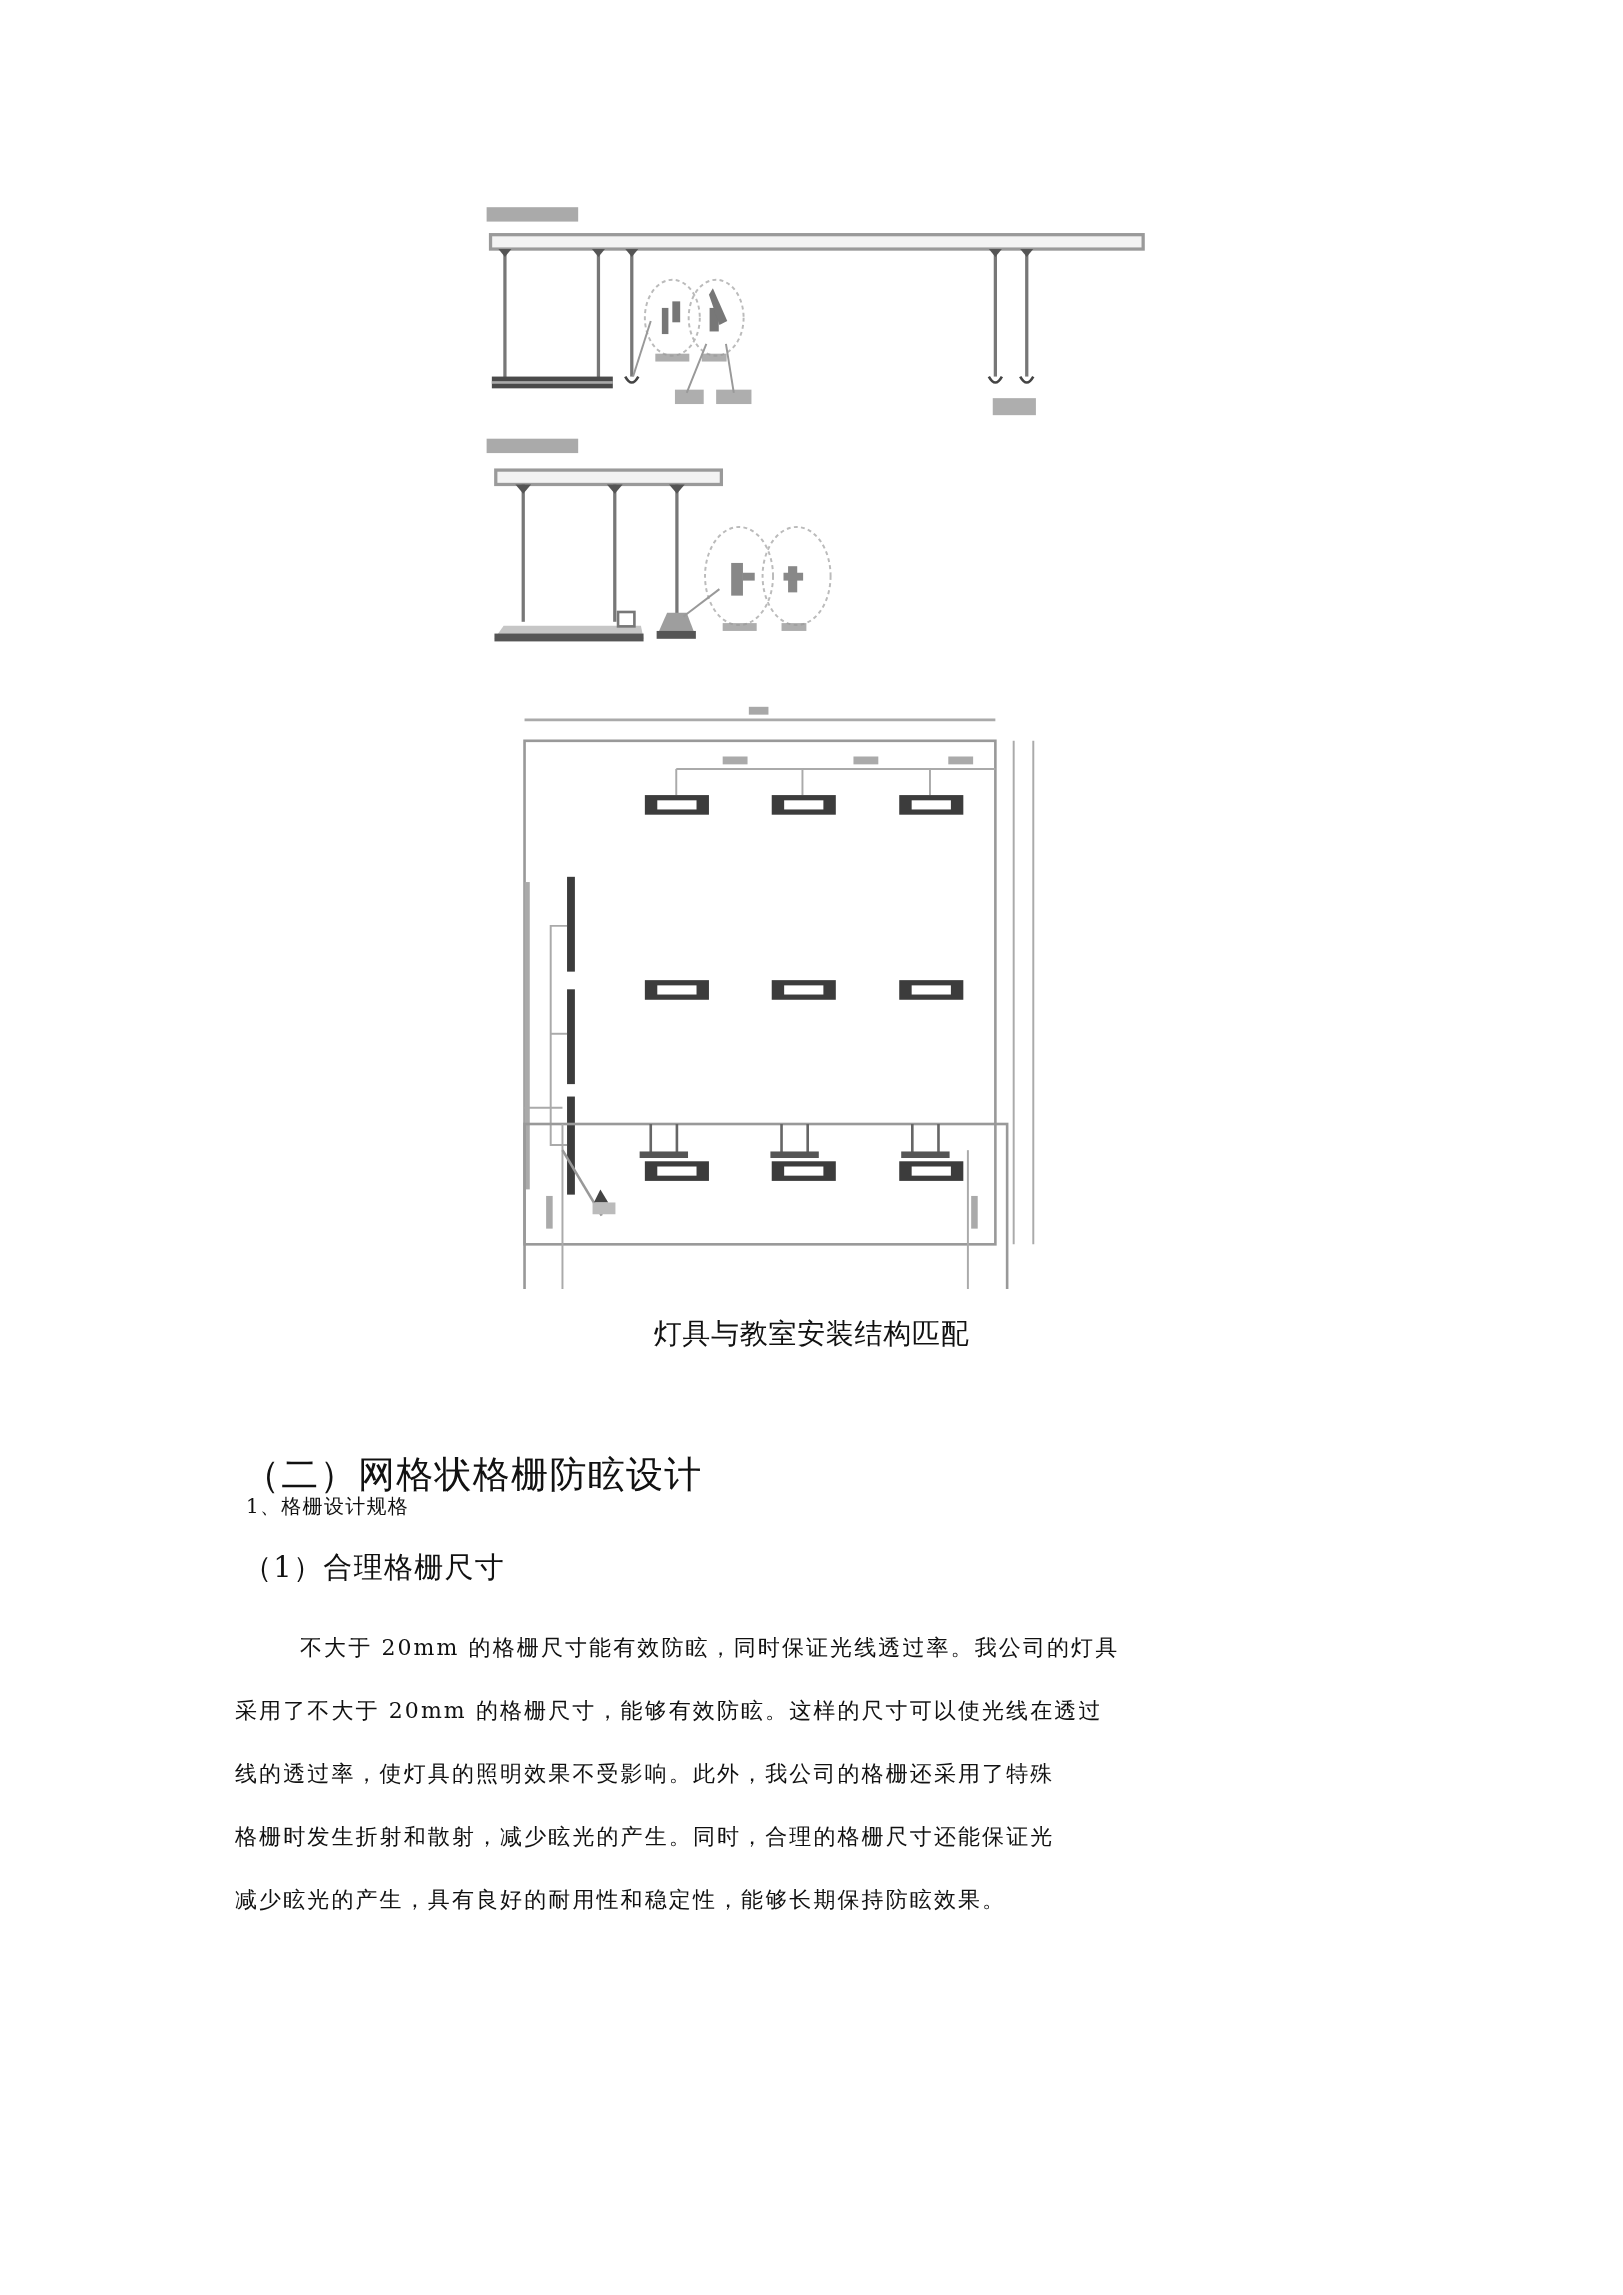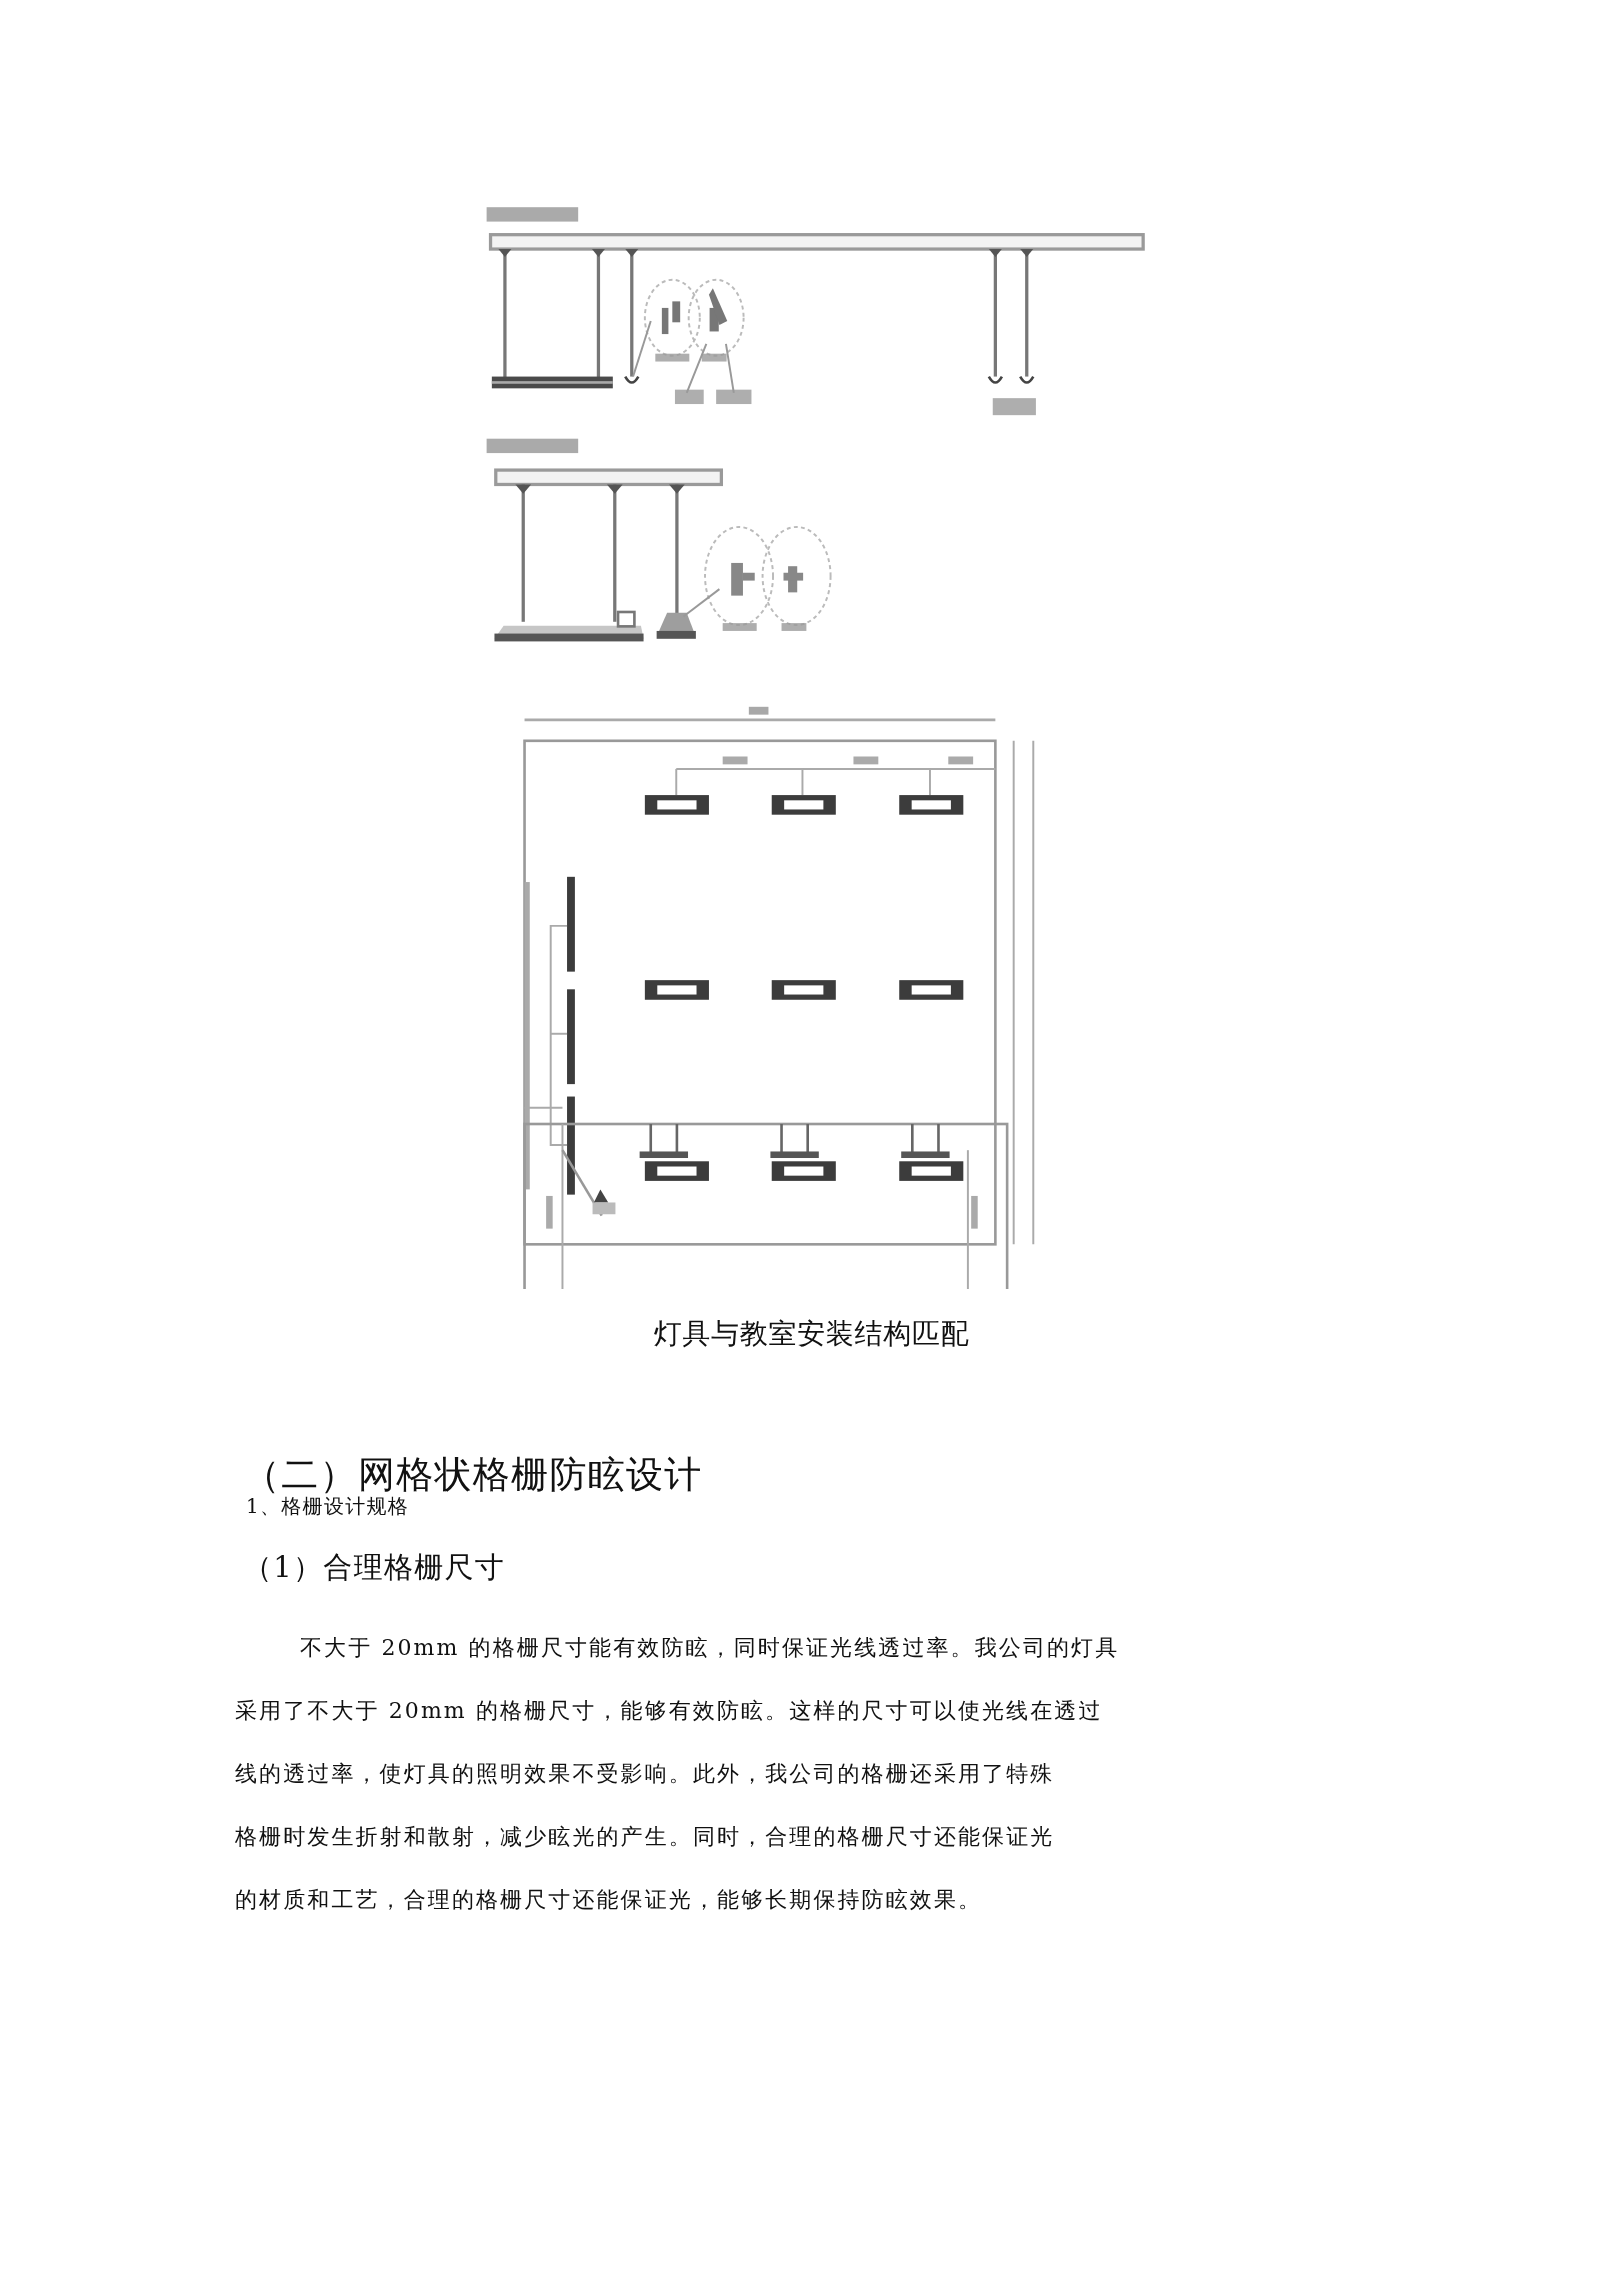--- a/index.html
+++ b/index.html
@@ -208,15 +208,15 @@
 
 <div class="h2">（二）网格状格栅防眩设计</div>
 <div class="h3">1、格栅设计规格</div>
 <div class="h4">（1）合理格栅尺寸</div>
 
 <div class="para">
   <div class="line first">不大于 20mm 的格栅尺寸能有效防眩，同时保证光线透过率。我公司的灯具</div>
   <div class="line">采用了不大于 20mm 的格栅尺寸，能够有效防眩。这样的尺寸可以使光线在透过</div>
   <div class="line">线的透过率，使灯具的照明效果不受影响。此外，我公司的格栅还采用了特殊</div>
   <div class="line">格栅时发生折射和散射，减少眩光的产生。同时，合理的格栅尺寸还能保证光</div>
-  <div class="line">的材质和工艺，合理的格栅尺寸还能保证光，能够长期保持防眩效果。</div>
+  <div class="line">减少眩光的产生，具有良好的耐用性和稳定性，能够长期保持防眩效果。</div>
 </div>
 
 
 </body></html>

